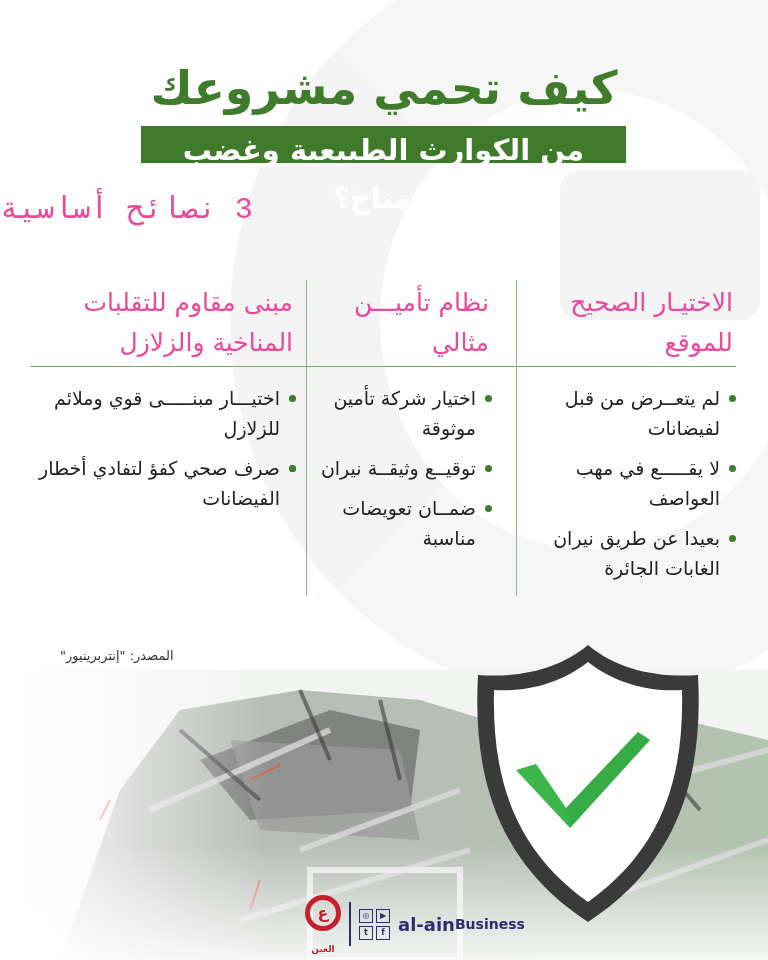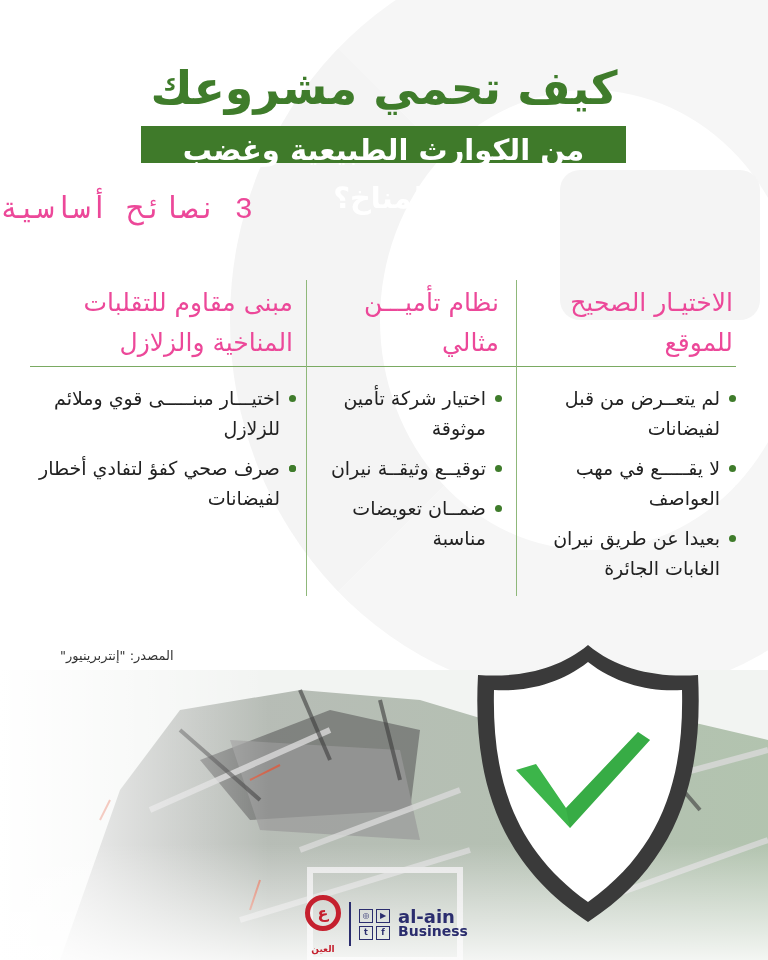--- a/index.html
+++ b/index.html
@@ -20,21 +20,21 @@
   .source{position:absolute;left:60px;top:648px;font-size:13px;color:#333;direction:rtl;}
   .debris{position:absolute;left:0;top:670px;width:768px;height:290px;overflow:hidden;}
   .shield{position:absolute;left:468px;top:640px;width:240px;height:285px;}
   .logo{position:absolute;left:305px;top:898px;height:52px;display:flex;align-items:center;gap:8px;}
   .ain-circle{width:36px;height:36px;border:5px solid #c5202e;border-radius:50%;box-sizing:border-box;display:flex;align-items:center;justify-content:center;color:#c5202e;font-weight:bold;font-size:16px;}
   .ain-wrap{display:flex;flex-direction:column;align-items:center;}
   .ain-label{font-size:9px;color:#c5202e;font-weight:bold;margin-top:13px;}
   .sep{width:2px;height:44px;background:#2b2d6e;}
   .socials{display:grid;grid-template-columns:14px 14px;gap:3px;}
   .soc{width:14px;height:14px;border:1.5px solid #2b2d6e;box-sizing:border-box;font-size:8px;line-height:11px;text-align:center;color:#2b2d6e;font-weight:bold;}
-  .brand{display:flex;flex-direction:column;color:#2b2d6e;font-weight:bold;line-height:15px;}
+  .brand{display:flex;flex-direction:row;color:#2b2d6e;font-weight:bold;line-height:15px;}
   .brand .b1{font-size:18px;}
   .brand .b2{font-size:14px;}
 </style>
 </head>
 <body>
 
 <div class="wm wm1"></div>
 <div class="wm wm2"></div>
 
 <div class="title">كيف تحمي مشروعك</div>
@@ -50,41 +50,41 @@
     <div>الاختيـار الصحيح</div>
     <div>للموقع</div>
   </h2>
   <ul>
     <li><span class="dot"></span><span>لم يتعــرض من قبل لفيضانات</span></li>
     <li><span class="dot"></span><span>لا يقـــــع في مهب العواصف</span></li>
     <li><span class="dot"></span><span>بعيدا عن طريق نيران الغابات الجائرة</span></li>
   </ul>
 </div>
 
-<div class="col" style="left:318px;width:184px">
+<div class="col" style="left:308px;width:184px">
   <h2>
     <div>نظام تأميـــن</div>
     <div>مثالي</div>
   </h2>
   <ul>
     <li><span class="dot"></span><span>اختيار شركة تأمين موثوقة</span></li>
     <li><span class="dot"></span><span>توقيــع وثيقــة نيران</span></li>
     <li><span class="dot"></span><span>ضمــان تعويضات مناسبة</span></li>
   </ul>
 </div>
 
 <div class="col" style="left:26px;width:270px">
   <h2>
     <div>مبنى مقاوم للتقلبات</div>
     <div>المناخية والزلازل</div>
   </h2>
   <ul>
     <li><span class="dot"></span><span>اختيـــار مبنـــــى قوي وملائم للزلازل</span></li>
     <li><span class="dot"></span></li>
-    <li><span class="dot"></span><span>صرف صحي كفؤ لتفادي أخطار لفيضانات</span></li>
+    <li><span class="dot"></span><span>صرف صحي كفؤ لتفادي أخطار الفيضانات</span></li>
   </ul>
 </div>
 
 <div class="source">المصدر: "إنتربرينيور"</div>
 
 <svg class="debris" viewBox="0 0 768 290" preserveAspectRatio="none">
   <defs>
     <linearGradient id="fadeL" x1="0" x2="1" y1="0" y2="0">
       <stop offset="0" stop-color="#ffffff" stop-opacity="1"></stop>
       <stop offset="0.35" stop-color="#ffffff" stop-opacity="0"></stop>

